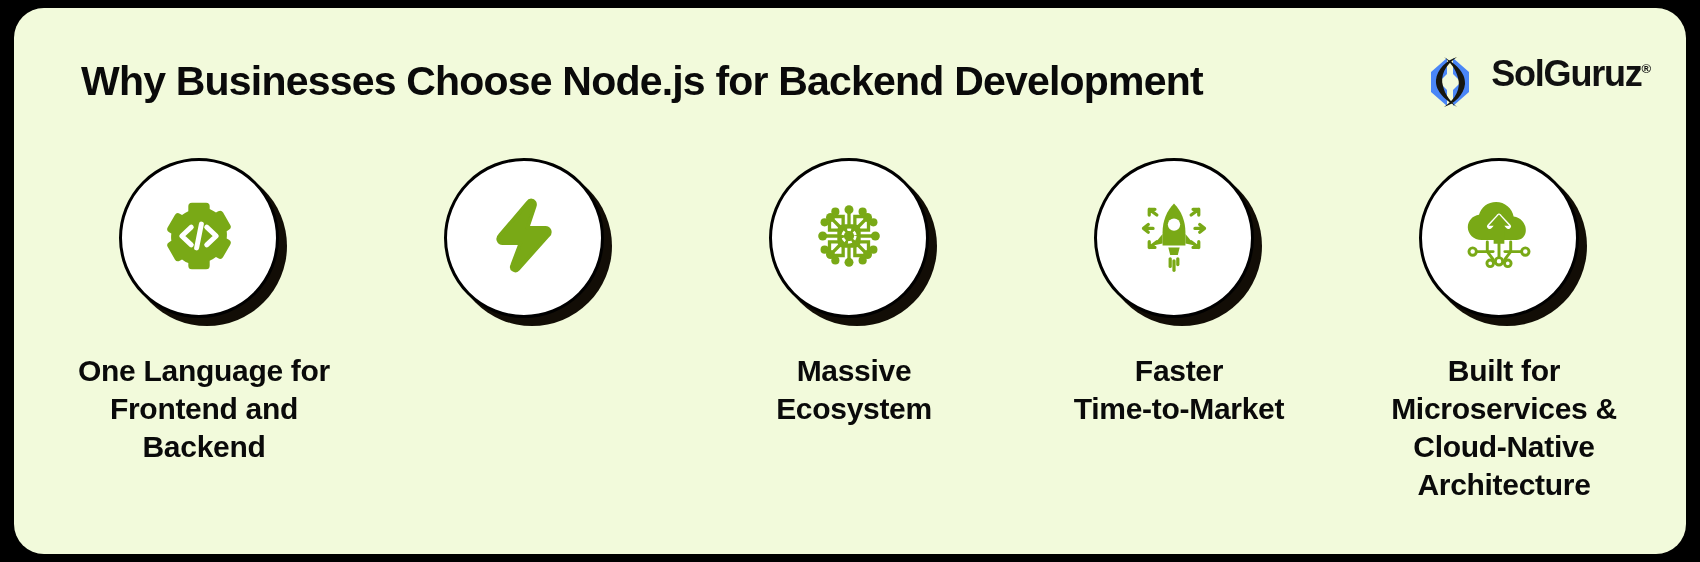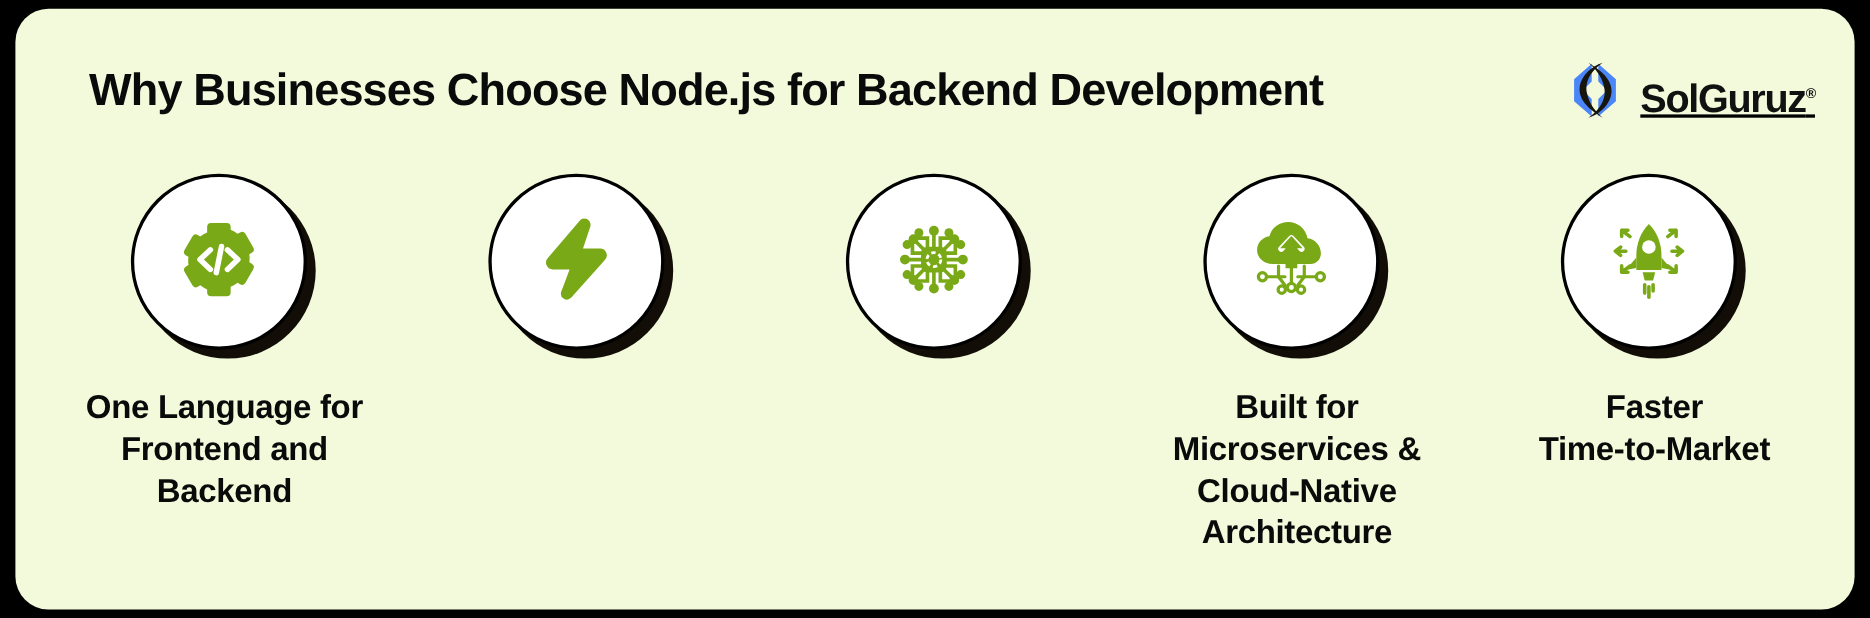--- a/index.html
+++ b/index.html
@@ -26,23 +26,22 @@
     font-size:41px;
     font-weight:bold;
     letter-spacing:-0.8px;
     color:#0A0A0A;
     white-space:nowrap;
   }
   #brand-logo {
     position:absolute;
     right:40px; top:48px;
     display:flex;
-    align-items:flex-end;
+    align-items:flex-start;
     gap:16px;
-    text-decoration:underline;
   }
   #brand-mark { display:block; }
   #brand-wordmark {
     font-size:36px;
     font-weight:bold;
     letter-spacing:-1.2px;
     color:#111111;
     line-height:1;
     position:relative;
   }
@@ -196,20 +195,54 @@
                   <circle cx="54" cy="65" r="4.2"></circle>
                 <circle cx="15" cy="26" r="4.2"></circle>
                   <circle cx="15" cy="54" r="4.2"></circle>
                 <circle cx="65" cy="26" r="4.2"></circle>
                   <circle cx="65" cy="54" r="4.2"></circle>
               </g>
             </svg>
           </span>
         </div>
       </div>
+      <div class="feature-label">Massive
+Ecosystem</div>
+    </div>
+
+    <div class="feature-item">
+      <div class="feature-icon-wrap">
+        <div class="feature-icon-shadow"></div>
+        <div class="feature-icon-circle">
+          <span>
+            <svg width="80" height="80" viewBox="0 0 84 84" xmlns="http://www.w3.org/2000/svg">
+              <path d="M42 8 C50 16 54 27 54 38 V52 H30 V38 C30 27 34 16 42 8 Z" fill="#79A916"></path>
+              <circle cx="42" cy="30" r="6.5" fill="#FFFFFF"></circle>
+              <path d="M30 40 L20 52 L30 50 Z" fill="#79A916"></path>
+              <path d="M54 40 L64 52 L54 50 Z" fill="#79A916"></path>
+              <path d="M36 54 h12 l-2 8 h-8 Z" fill="#79A916"></path>
+              <g stroke="#79A916" stroke-width="3.4" fill="none" stroke-linecap="round">
+                <path d="M38 66 V74"></path>
+                  <path d="M46 66 V72"></path>
+                  <path d="M42 68 V78"></path>
+              </g>
+              <g stroke="#79A916" stroke-width="3.4" fill="none" stroke-linecap="round" stroke-linejoin="round">
+                <path d="M24 20 L16 14 M16 14 L16 20 M16 14 L22 14"></path>
+                <path d="M20 34 L10 34 M10 34 L15 30 M10 34 L15 38"></path>
+                <path d="M24 48 L16 54 M16 54 L22 54 M16 54 L16 48"></path>
+                <path d="M60 20 L68 14 M68 14 L68 20 M68 14 L62 14"></path>
+                <path d="M64 34 L74 34 M74 34 L69 30 M74 34 L69 38"></path>
+                <path d="M60 48 L68 54 M68 54 L62 54 M68 54 L68 48"></path>
+              </g>
+            </svg>
+          </span>
+        </div>
+      </div>
+      <div class="feature-label">Faster
+Time-to-Market</div>
     </div>
 
     <div class="feature-item">
       <div class="feature-icon-wrap">
         <div class="feature-icon-shadow"></div>
         <div class="feature-icon-circle">
           <span>
             <svg width="82" height="78" viewBox="0 0 84 80" xmlns="http://www.w3.org/2000/svg">
               <path d="M24 44 C16 44 10 38 10 31 C10 24.5 15 19 21.5 18.2 C23.5 10.5 30.5 5 39 5 C48 5 55.5 11.5 57 20 C64 20.8 69.5 26.8 69.5 34 C69.5 39.8 65.5 44 60 44 Z" fill="#79A916"></path>
               <path d="M42 48 V20 M42 20 L32.5 30 M42 20 L51.5 30" fill="none" stroke="#FFFFFF" stroke-width="5.5" stroke-linecap="round" stroke-linejoin="round"></path>
@@ -231,46 +264,14 @@
             </svg>
           </span>
         </div>
       </div>
       <div class="feature-label">Built for
 Microservices &amp;
 Cloud-Native
 Architecture</div>
     </div>
 
-    <div class="feature-item">
-      <div class="feature-icon-wrap">
-        <div class="feature-icon-shadow"></div>
-        <div class="feature-icon-circle">
-          <span>
-            <svg width="80" height="80" viewBox="0 0 84 84" xmlns="http://www.w3.org/2000/svg">
-              <path d="M42 8 C50 16 54 27 54 38 V52 H30 V38 C30 27 34 16 42 8 Z" fill="#79A916"></path>
-              <circle cx="42" cy="30" r="6.5" fill="#FFFFFF"></circle>
-              <path d="M30 40 L20 52 L30 50 Z" fill="#79A916"></path>
-              <path d="M54 40 L64 52 L54 50 Z" fill="#79A916"></path>
-              <path d="M36 54 h12 l-2 8 h-8 Z" fill="#79A916"></path>
-              <g stroke="#79A916" stroke-width="3.4" fill="none" stroke-linecap="round">
-                <path d="M38 66 V74"></path>
-                  <path d="M46 66 V72"></path>
-                  <path d="M42 68 V78"></path>
-              </g>
-              <g stroke="#79A916" stroke-width="3.4" fill="none" stroke-linecap="round" stroke-linejoin="round">
-                <path d="M24 20 L16 14 M16 14 L16 20 M16 14 L22 14"></path>
-                <path d="M20 34 L10 34 M10 34 L15 30 M10 34 L15 38"></path>
-                <path d="M24 48 L16 54 M16 54 L22 54 M16 54 L16 48"></path>
-                <path d="M60 20 L68 14 M68 14 L68 20 M68 14 L62 14"></path>
-                <path d="M64 34 L74 34 M74 34 L69 30 M74 34 L69 38"></path>
-                <path d="M60 48 L68 54 M68 54 L62 54 M68 54 L68 48"></path>
-              </g>
-            </svg>
-          </span>
-        </div>
-      </div>
-      <div class="feature-label">Faster
-Time-to-Market</div>
-    </div>
-
   </div>
 </div>
 
 </body></html>

